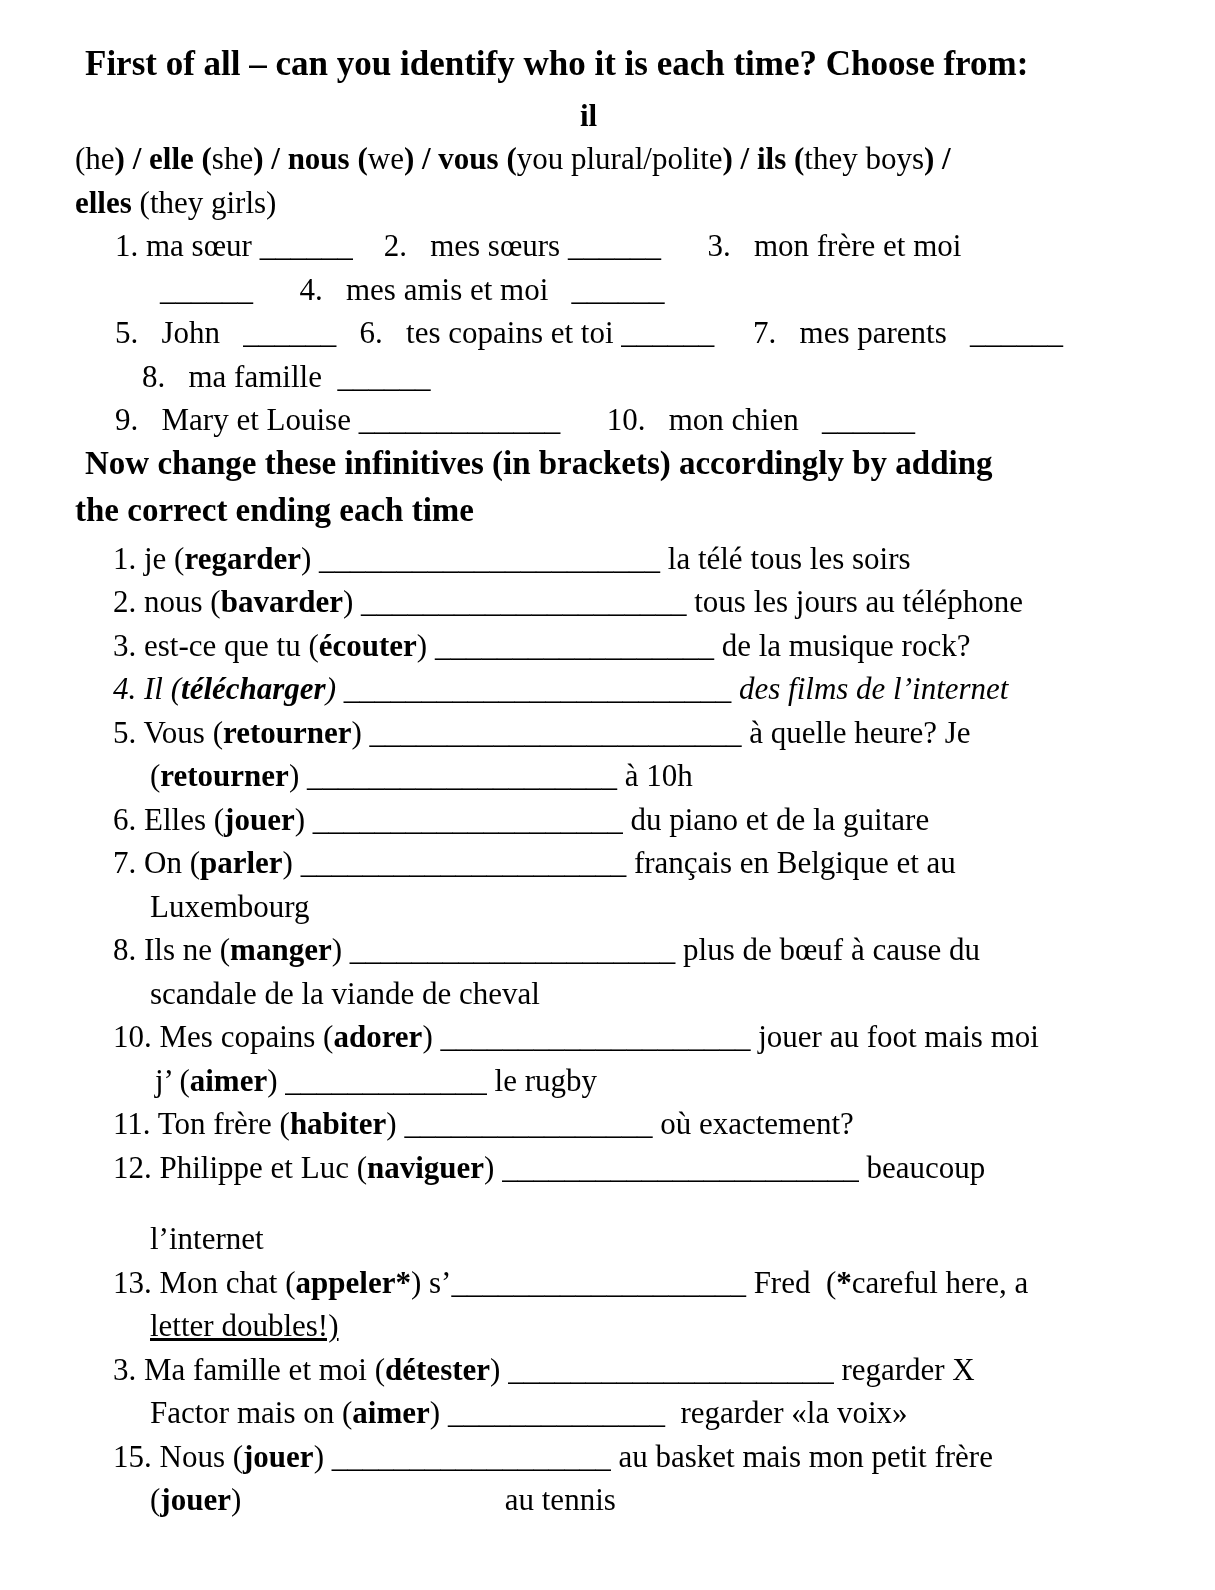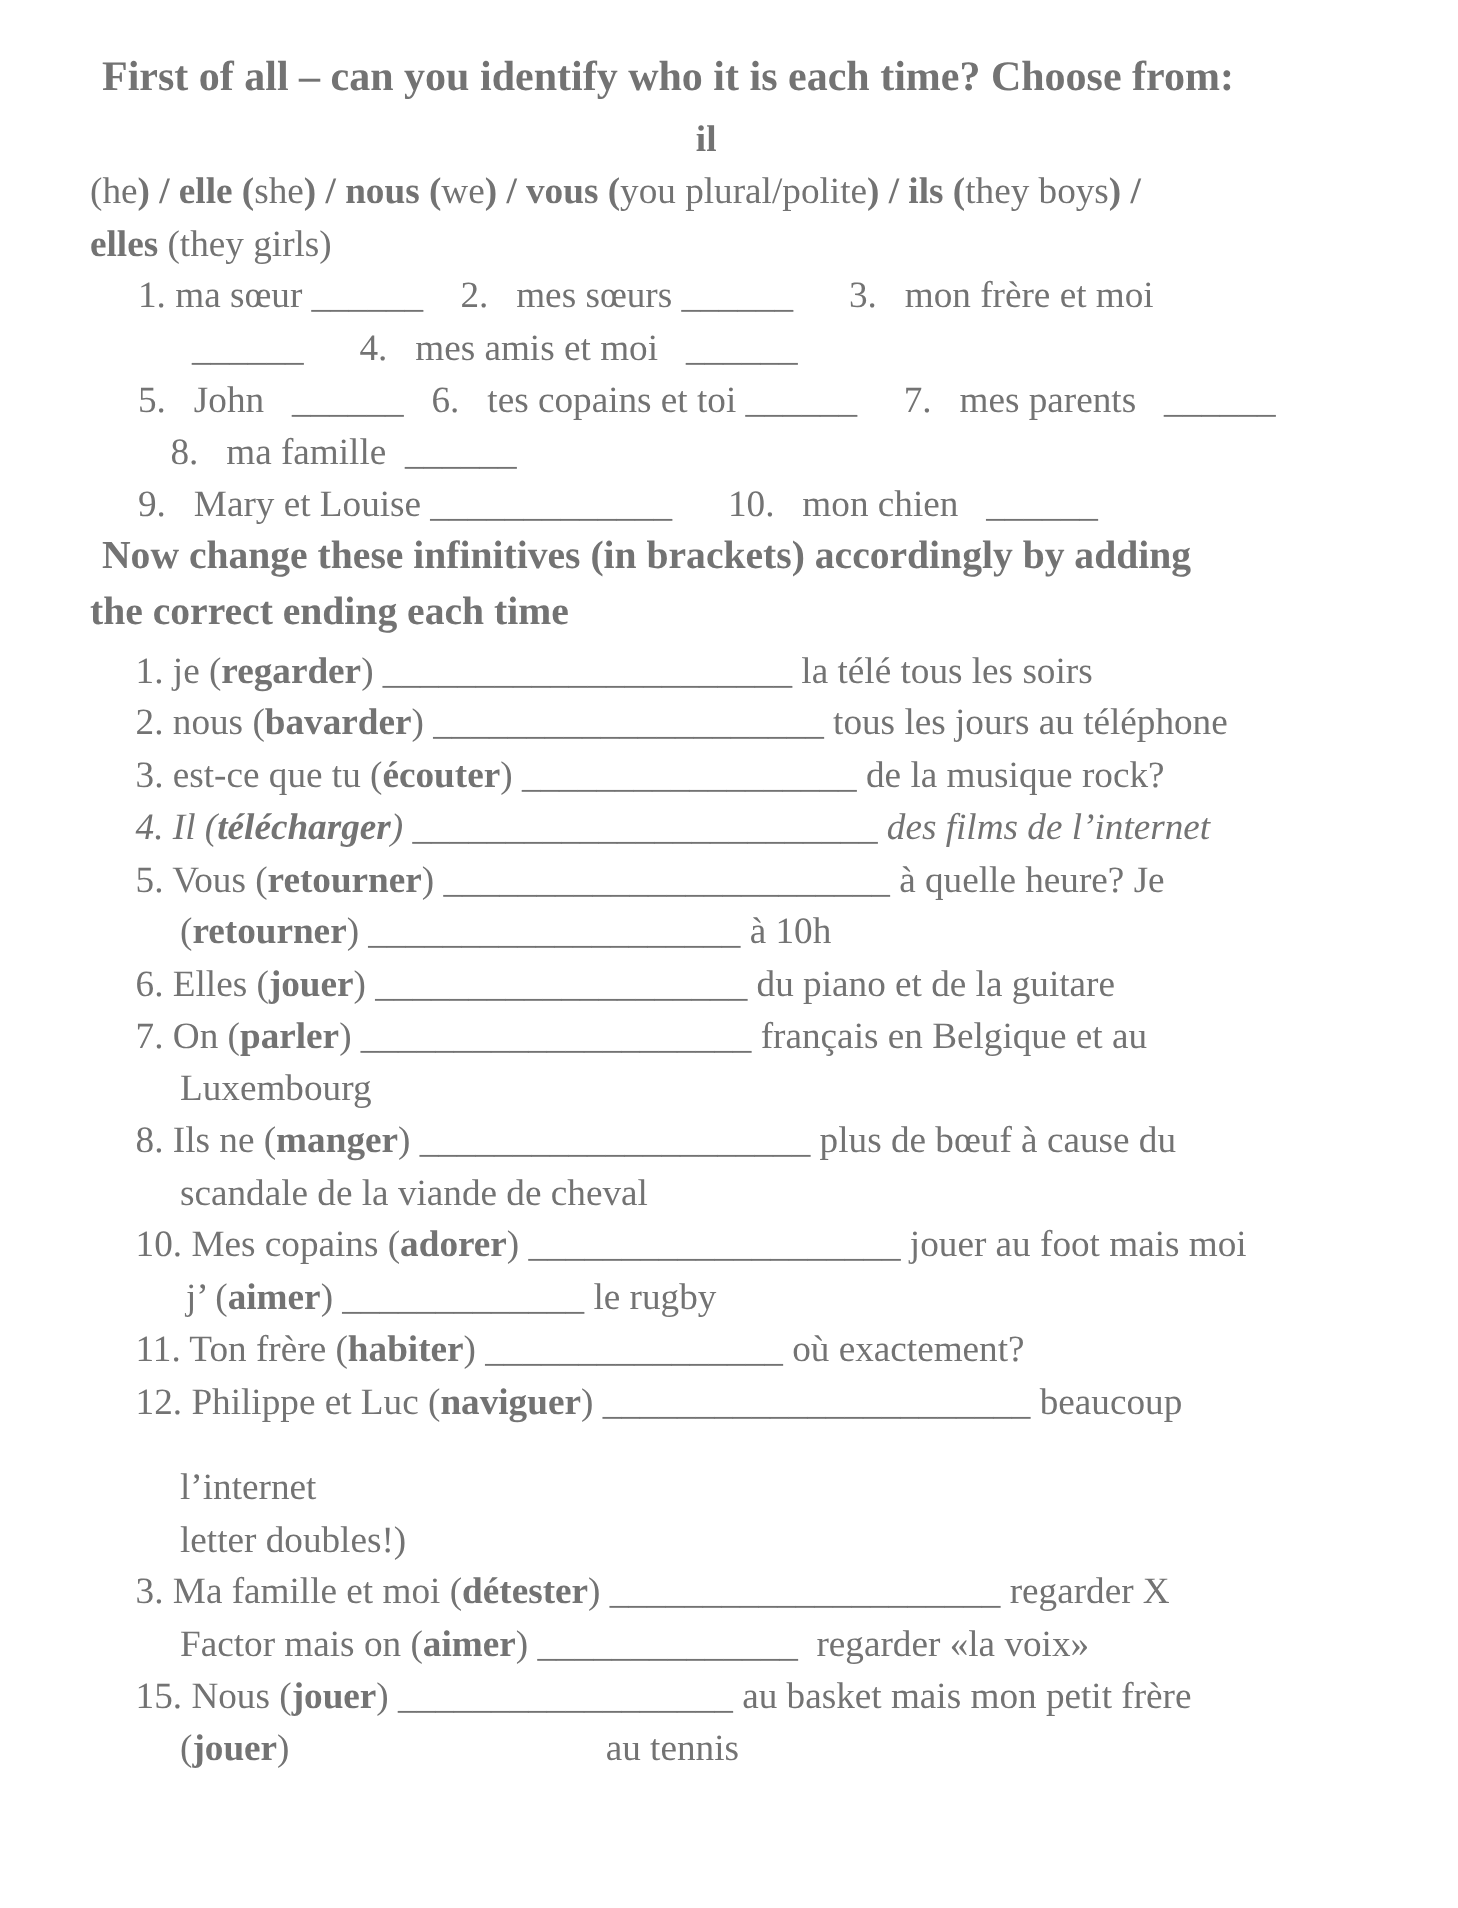--- a/index.html
+++ b/index.html
@@ -5,21 +5,21 @@
   html, body {
     margin: 0;
     padding: 0;
     background: #ffffff;
   }
   .page {
     position: relative;
     width: 1215px;
     height: 1590px;
     background: #ffffff;
-    color: #737373;
+    color: #000000;
     font-family: "Liberation Serif", "DejaVu Serif", serif;
     box-sizing: border-box;
     padding: 42px 25px 0 75px;
     overflow: hidden;
   }
   .line {
     white-space: pre;
     line-height: 43.5px;
     font-size: 31px;
   }
@@ -60,19 +60,20 @@
       <div class="line body" style="padding-left: 38px;"><span>6. Elles (</span><span class="bold">jouer</span><span>) </span><span>____________________</span><span> du piano et de la guitare</span></div>
       <div class="line body" style="padding-left: 38px;"><span>7. On (</span><span class="bold">parler</span><span>) </span><span>_____________________</span><span> français en Belgique et au</span></div>
       <div class="line body" style="padding-left: 75px;"><span>Luxembourg</span></div>
       <div class="line body" style="padding-left: 38px;"><span>8. Ils ne (</span><span class="bold">manger</span><span>) </span><span>_____________________</span><span> plus de bœuf à cause du</span></div>
       <div class="line body" style="padding-left: 75px;"><span>scandale de la viande de cheval</span></div>
       <div class="line body" style="padding-left: 38px;"><span>10. Mes copains (</span><span class="bold">adorer</span><span>) </span><span>____________________</span><span> jouer au foot mais moi</span></div>
       <div class="line body" style="padding-left: 80px;"><span>j’ (</span><span class="bold">aimer</span><span>) </span><span>_____________</span><span> le rugby</span></div>
       <div class="line body" style="padding-left: 38px;"><span>11. Ton frère (</span><span class="bold">habiter</span><span>) </span><span>________________</span><span> où exactement?</span></div>
       <div class="line body" style="padding-left: 38px;"><span>12. Philippe et Luc (</span><span class="bold">naviguer</span><span>) </span><span>_______________________</span><span> beaucoup</span></div>
       <div class="line body" style="padding-left: 75px; margin-top: 28px;"><span>l’internet</span></div>
-      <div class="line body" style="padding-left: 75px;"><span>letter doubles!)</span></div>
+      <div class="line body" style="padding-left: 38px;"><span>13. Mon chat (</span><span class="bold">appeler*</span><span>) s’</span><span>___________________</span><span> Fred  (</span><span class="bold">*</span><span>careful here, a</span></div>
+      <div class="line body" style="padding-left: 75px; text-decoration: underline;"><span>letter doubles!)</span></div>
       <div class="line body" style="padding-left: 38px;"><span>3. Ma famille et moi (</span><span class="bold">détester</span><span>) </span><span>_____________________</span><span> regarder X</span></div>
       <div class="line body" style="padding-left: 75px;"><span>Factor mais on (</span><span class="bold">aimer</span><span>) </span><span>______________</span><span>  regarder «la voix»</span></div>
       <div class="line body" style="padding-left: 38px;"><span>15. Nous (</span><span class="bold">jouer</span><span>) </span><span>__________________</span><span> au basket mais mon petit frère</span></div>
       <div class="line body" style="padding-left: 75px;"><span>(</span><span class="bold">jouer</span><span>)</span><span>                                  </span><span>au tennis</span></div>
     </div>
 </div>
 
 </body></html>

